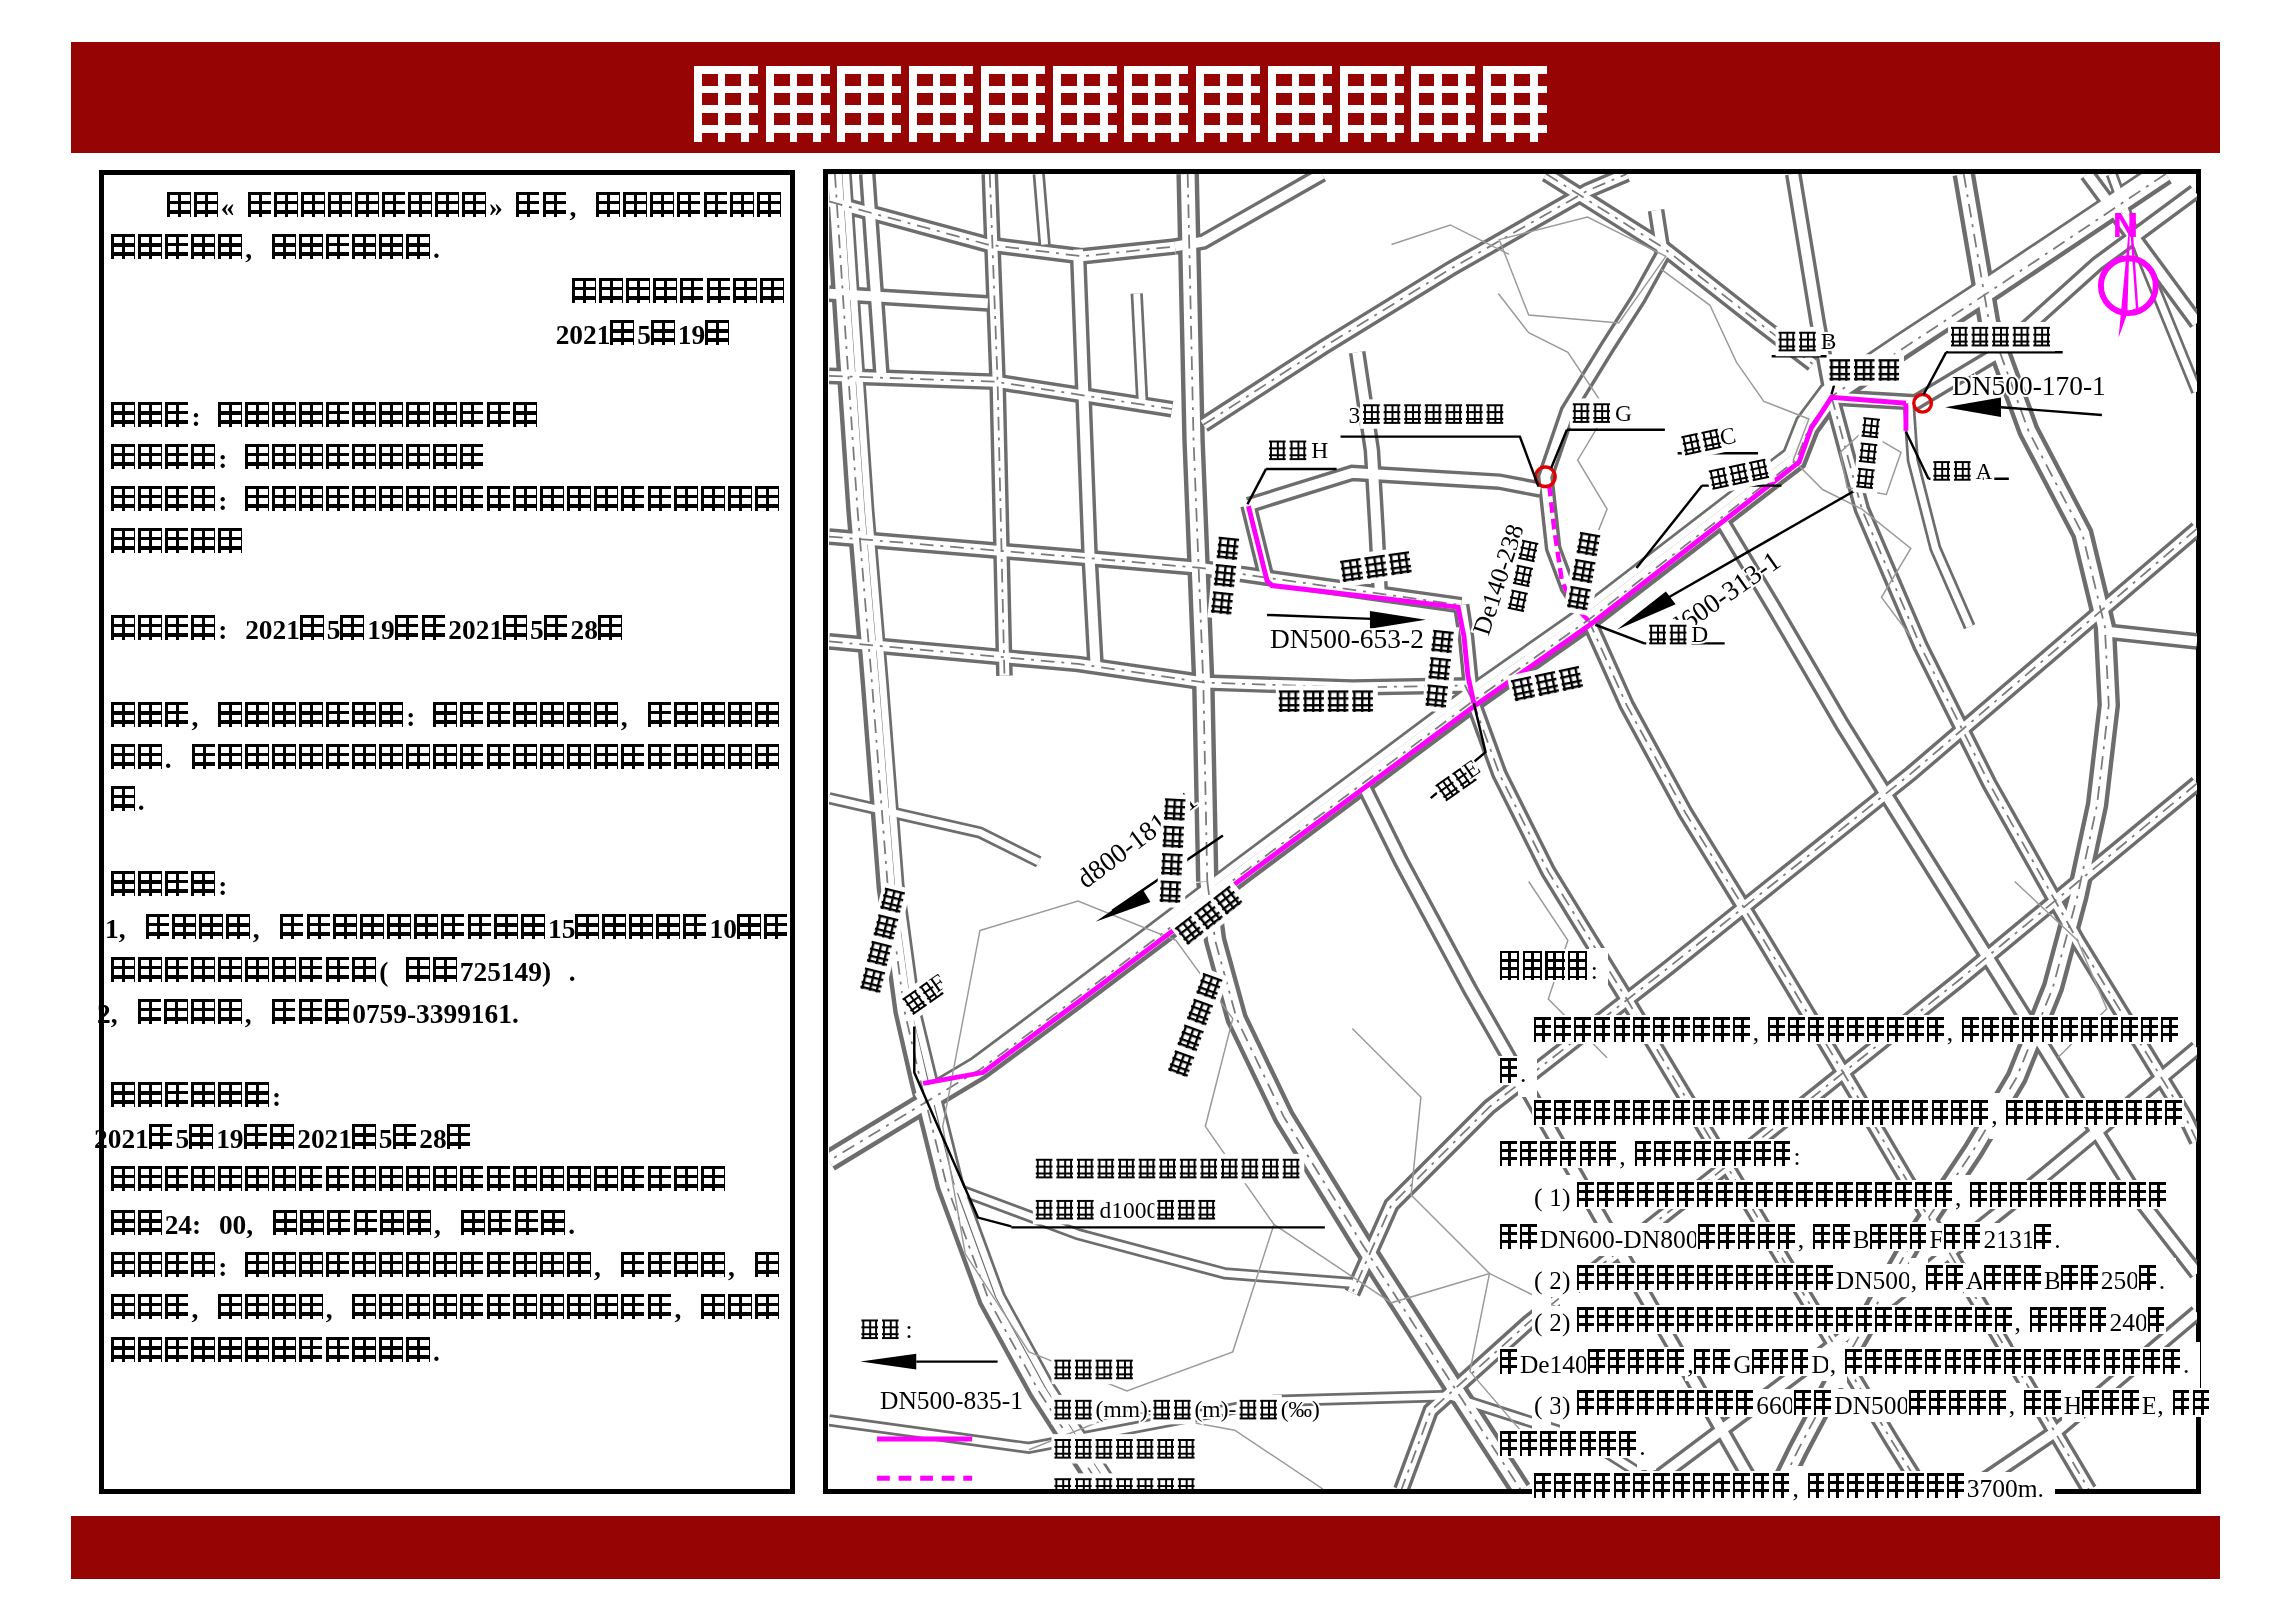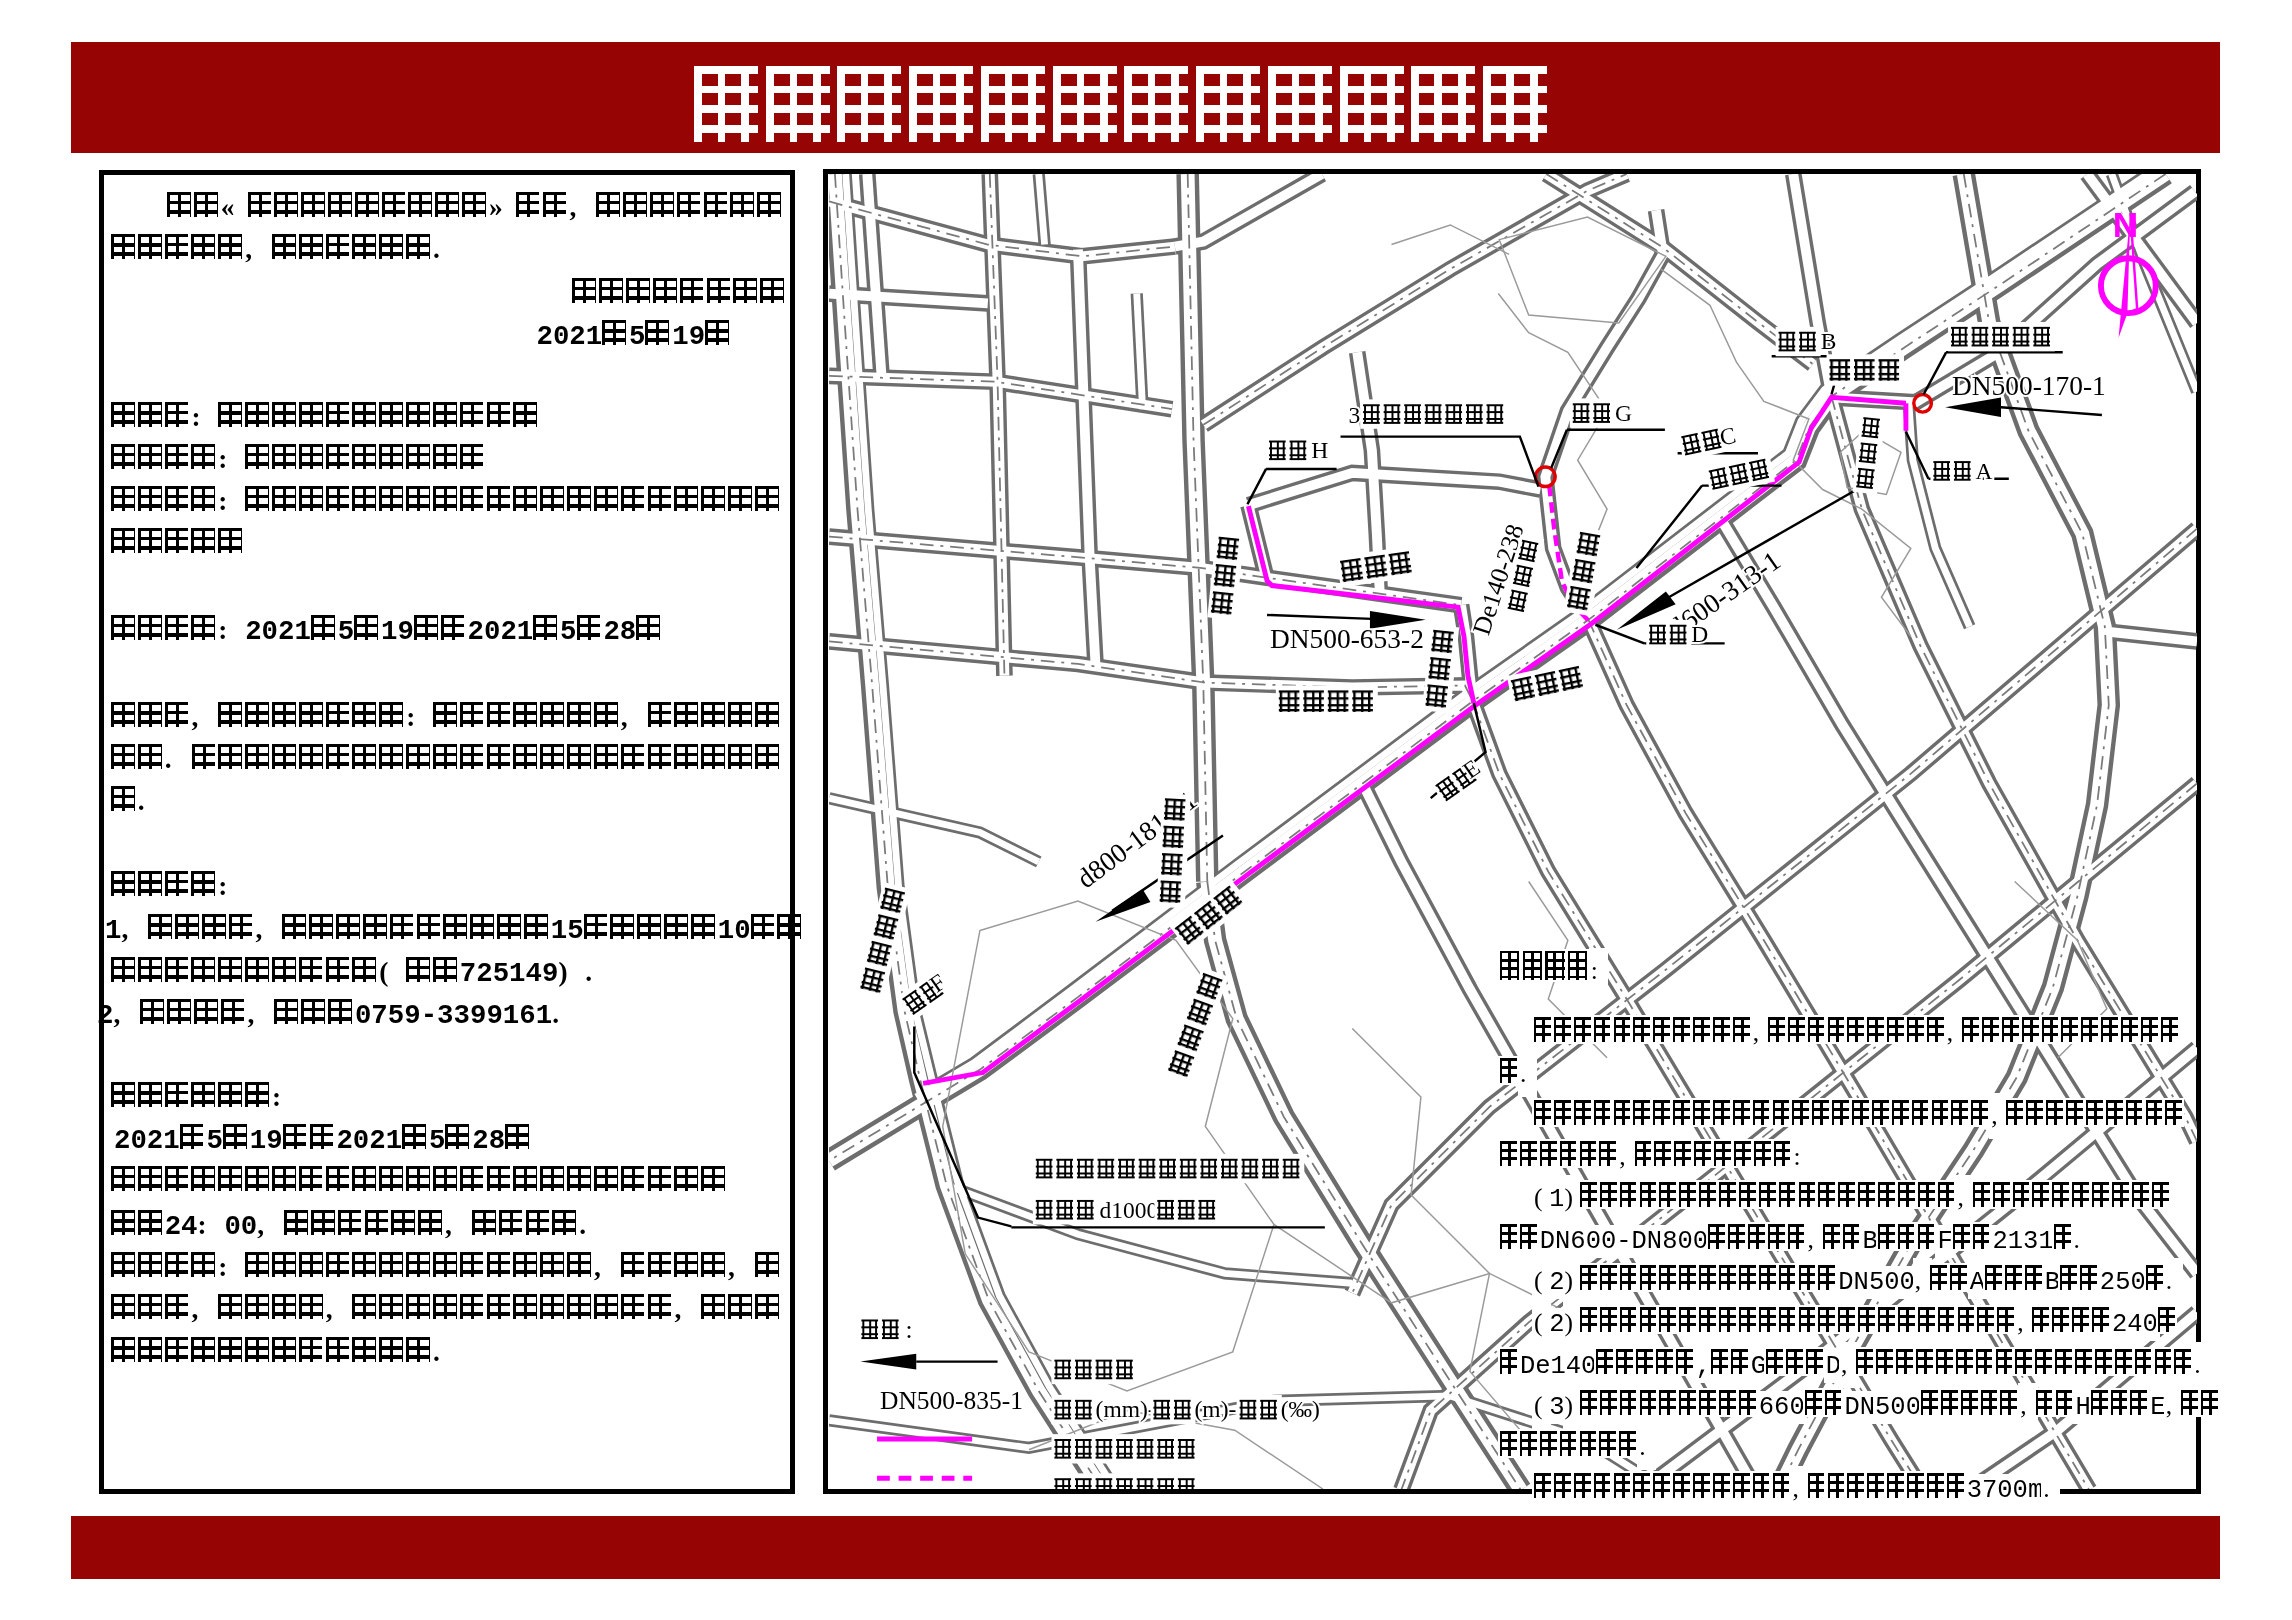--- a/index.html
+++ b/index.html
@@ -2,21 +2,21 @@
 <html><head><meta charset="utf-8">
 <style>
 html,body{margin:0;padding:0;background:#fff;width:2293px;height:1620px;position:relative;overflow:hidden;}
 body{font-family:"Liberation Serif",serif;}
 .abs{position:absolute;}
 
 .hz{display:inline-block;width:.865em;margin-right:.115em;height:.9em;vertical-align:-0.04em;
  background:repeating-linear-gradient(180deg,#000 0 3.3px,rgba(0,0,0,0) 3.3px 9.2px),
             repeating-linear-gradient(90deg,#000 0 2.9px,rgba(0,0,0,0) 2.9px 11.3px);}
 .pu{display:inline-block;width:.98em;font-weight:bold;}
-.an{font-weight:bold;letter-spacing:0;font-family:Liberation Mono, monospace;}
+.an{font-weight:bold;letter-spacing:0;}
 .lt{white-space:nowrap;font-size:27.4px;line-height:42px;height:42px;position:absolute;}
 
 .cad{white-space:nowrap;font-size:28px;line-height:42px;position:absolute;}
 .cad .an{font-size:25.5px;}
 .cad .pu{font-size:25.5px;}
 .cad .hz{width:.60em;margin-right:.11em;height:.9em;background:
   repeating-linear-gradient(180deg,#000 0 2.5px,rgba(0,0,0,0) 2.5px 8.2px),
   repeating-linear-gradient(90deg,#000 0 2.5px,rgba(0,0,0,0) 2.5px 8.4px),#fff;
   box-shadow:0 0 0 2px #fff;}
 .cad .pu{width:.6em;font-weight:normal;background:#fff;box-shadow:0 0 0 2px #fff;}
@@ -43,21 +43,21 @@
 <div class="lt" style="left:111px;top:522px;"><i class="hz"></i><i class="hz"></i><i class="hz"></i><i class="hz"></i><i class="hz"></i></div>
 <div class="lt" style="left:111px;top:609px;"><i class="hz"></i><i class="hz"></i><i class="hz"></i><i class="hz"></i><span class="pu">:</span><span class="an">2021</span><i class="hz"></i><span class="an">5</span><i class="hz"></i><span class="an">19</span><i class="hz"></i><i class="hz"></i><span class="an">2021</span><i class="hz"></i><span class="an">5</span><i class="hz"></i><span class="an">28</span><i class="hz"></i></div>
 <div class="lt" style="left:111px;top:696px;"><i class="hz"></i><i class="hz"></i><i class="hz"></i><span class="pu">,</span><i class="hz"></i><i class="hz"></i><i class="hz"></i><i class="hz"></i><i class="hz"></i><i class="hz"></i><i class="hz"></i><span class="pu">:</span><i class="hz"></i><i class="hz"></i><i class="hz"></i><i class="hz"></i><i class="hz"></i><i class="hz"></i><i class="hz"></i><span class="pu">,</span><i class="hz"></i><i class="hz"></i><i class="hz"></i><i class="hz"></i><i class="hz"></i></div>
 <div class="lt" style="left:111px;top:738px;"><i class="hz"></i><i class="hz"></i><span class="pu">.</span><i class="hz"></i><i class="hz"></i><i class="hz"></i><i class="hz"></i><i class="hz"></i><i class="hz"></i><i class="hz"></i><i class="hz"></i><i class="hz"></i><i class="hz"></i><i class="hz"></i><i class="hz"></i><i class="hz"></i><i class="hz"></i><i class="hz"></i><i class="hz"></i><i class="hz"></i><i class="hz"></i><i class="hz"></i><i class="hz"></i><i class="hz"></i><i class="hz"></i></div>
 <div class="lt" style="left:111px;top:780px;"><i class="hz"></i><span class="pu">.</span></div>
 <div class="lt" style="left:111px;top:865px;"><i class="hz"></i><i class="hz"></i><i class="hz"></i><i class="hz"></i><span class="pu">:</span></div>
 <div class="lt" style="left:105px;top:908px;"><span class="an">1</span><span class="pu">,</span><i class="hz"></i><i class="hz"></i><i class="hz"></i><i class="hz"></i><span class="pu">,</span><i class="hz"></i><i class="hz"></i><i class="hz"></i><i class="hz"></i><i class="hz"></i><i class="hz"></i><i class="hz"></i><i class="hz"></i><i class="hz"></i><i class="hz"></i><span class="an">15</span><i class="hz"></i><i class="hz"></i><i class="hz"></i><i class="hz"></i><i class="hz"></i><span class="an">10</span><i class="hz"></i><i class="hz"></i></div>
 <div class="lt" style="left:111px;top:951px;"><i class="hz"></i><i class="hz"></i><i class="hz"></i><i class="hz"></i><i class="hz"></i><i class="hz"></i><i class="hz"></i><i class="hz"></i><i class="hz"></i><i class="hz"></i><span class="pu">(</span><i class="hz"></i><i class="hz"></i><span class="an">725149</span><span class="pu">)</span><span class="pu">.</span></div>
 <div class="lt" style="left:97px;top:993px;"><span class="an">2</span><span class="pu">,</span><i class="hz"></i><i class="hz"></i><i class="hz"></i><i class="hz"></i><span class="pu">,</span><i class="hz"></i><i class="hz"></i><i class="hz"></i><span class="an">0759-3399161</span><span class="pu">.</span></div>
 <div class="lt" style="left:111px;top:1076px;"><i class="hz"></i><i class="hz"></i><i class="hz"></i><i class="hz"></i><i class="hz"></i><i class="hz"></i><span class="pu">:</span></div>
-<div class="lt" style="left:114px;top:1118px;"><span class="an">2021</span><i class="hz"></i><span class="an">5</span><i class="hz"></i><span class="an">19</span><i class="hz"></i><i class="hz"></i><span class="an">2021</span><i class="hz"></i><span class="an">5</span><i class="hz"></i><span class="an">28</span><i class="hz"></i></div>
+<div class="lt" style="left:94px;top:1118px;"><span class="an">2021</span><i class="hz"></i><span class="an">5</span><i class="hz"></i><span class="an">19</span><i class="hz"></i><i class="hz"></i><span class="an">2021</span><i class="hz"></i><span class="an">5</span><i class="hz"></i><span class="an">28</span><i class="hz"></i></div>
 <div class="lt" style="left:111px;top:1160px;letter-spacing:2.6px;"><i class="hz"></i><i class="hz"></i><i class="hz"></i><i class="hz"></i><i class="hz"></i><i class="hz"></i><i class="hz"></i><i class="hz"></i><i class="hz"></i><i class="hz"></i><i class="hz"></i><i class="hz"></i><i class="hz"></i><i class="hz"></i><i class="hz"></i><i class="hz"></i><i class="hz"></i><i class="hz"></i><i class="hz"></i><i class="hz"></i><i class="hz"></i><i class="hz"></i><i class="hz"></i></div>
 <div class="lt" style="left:111px;top:1204px;"><i class="hz"></i><i class="hz"></i><span class="an">24</span><span class="pu">:</span><span class="an">00</span><span class="pu">,</span><i class="hz"></i><i class="hz"></i><i class="hz"></i><i class="hz"></i><i class="hz"></i><i class="hz"></i><span class="pu">,</span><i class="hz"></i><i class="hz"></i><i class="hz"></i><i class="hz"></i><span class="pu">.</span></div>
 <div class="lt" style="left:111px;top:1246px;"><i class="hz"></i><i class="hz"></i><i class="hz"></i><i class="hz"></i><span class="pu">:</span><i class="hz"></i><i class="hz"></i><i class="hz"></i><i class="hz"></i><i class="hz"></i><i class="hz"></i><i class="hz"></i><i class="hz"></i><i class="hz"></i><i class="hz"></i><i class="hz"></i><i class="hz"></i><i class="hz"></i><span class="pu">,</span><i class="hz"></i><i class="hz"></i><i class="hz"></i><i class="hz"></i><span class="pu">,</span><i class="hz"></i></div>
 <div class="lt" style="left:111px;top:1288px;"><i class="hz"></i><i class="hz"></i><i class="hz"></i><span class="pu">,</span><i class="hz"></i><i class="hz"></i><i class="hz"></i><i class="hz"></i><span class="pu">,</span><i class="hz"></i><i class="hz"></i><i class="hz"></i><i class="hz"></i><i class="hz"></i><i class="hz"></i><i class="hz"></i><i class="hz"></i><i class="hz"></i><i class="hz"></i><i class="hz"></i><i class="hz"></i><span class="pu">,</span><i class="hz"></i><i class="hz"></i><i class="hz"></i></div>
 <div class="lt" style="left:111px;top:1331px;"><i class="hz"></i><i class="hz"></i><i class="hz"></i><i class="hz"></i><i class="hz"></i><i class="hz"></i><i class="hz"></i><i class="hz"></i><i class="hz"></i><i class="hz"></i><i class="hz"></i><i class="hz"></i><span class="pu">.</span></div>
 
 <div class="abs" style="left:823px;top:169px;width:1368px;height:1315px;border:5.9px solid #000;background:#fff"></div>
 <svg class="abs" style="left:829px;top:174px" width="1368" height="1315" viewBox="846 178 1396 1342">
     <defs>
 <pattern id="hz" width="21" height="26" patternUnits="userSpaceOnUse">

